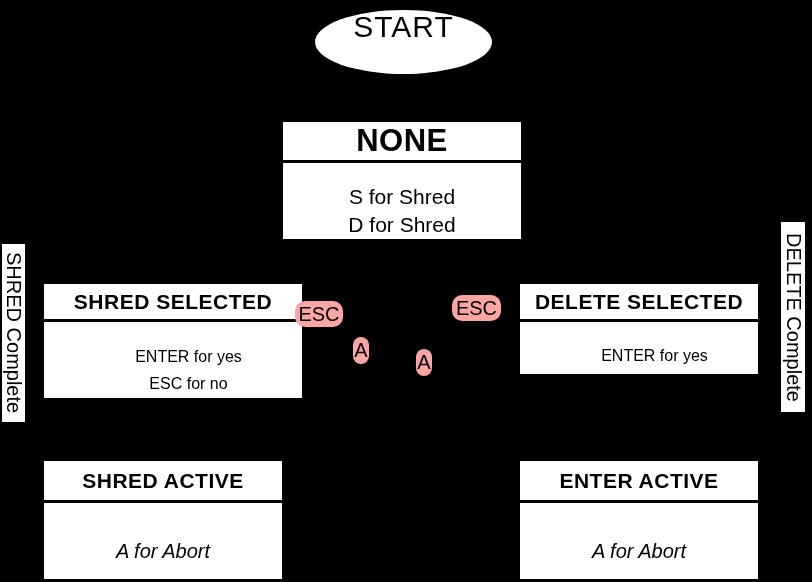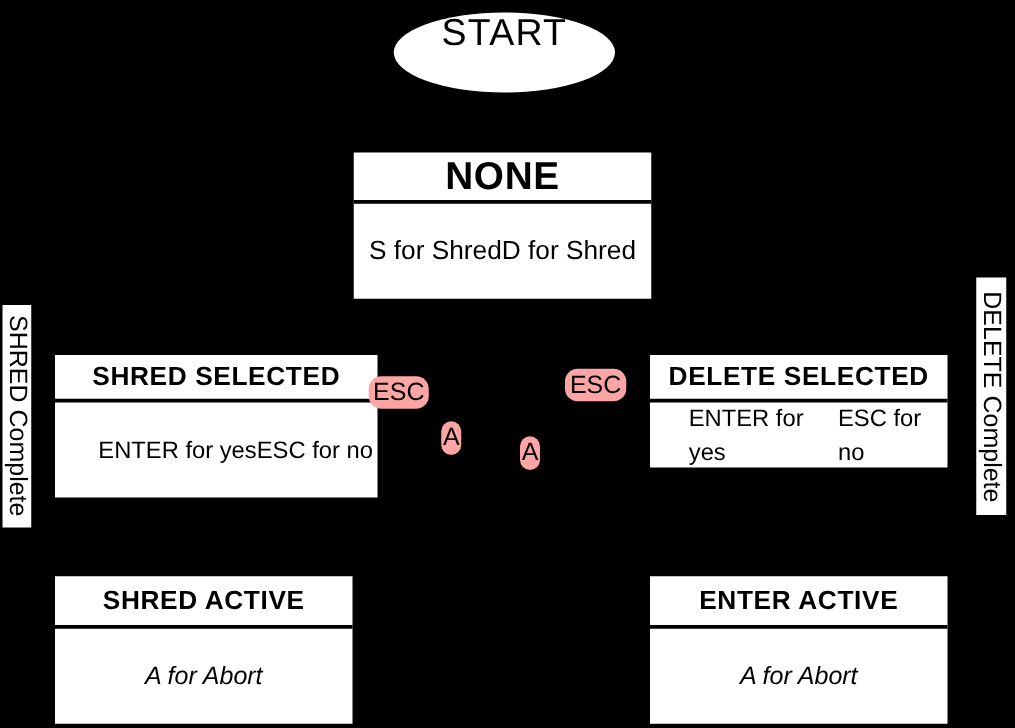--- a/index.html
+++ b/index.html
@@ -15,42 +15,42 @@
 
   
   #start {
     left: 315px; top: 10px; width: 177px; height: 64px;
     border-radius: 50%;
     display: flex; justify-content: center;
     font-size: 30px; letter-spacing: 1px;
   }
 
   
-  .statebox { display: flex; flex-direction: column; }
+  .statebox { display: flex; flex-direction: column; gap: 20px; }
   .statebox .title {
     flex: 0 0 auto;
     display: flex; align-items: center; justify-content: center;
     font-weight: bold;
     border-bottom: 3px solid #000000;
     letter-spacing: 0.5px;
   }
   .statebox .body {
     flex: 1 1 auto;
-    display: flex; flex-direction: row;
+    display: flex; flex-direction: column;
     align-items: center; justify-content: center;
   }
 
   #none { left: 283px; top: 122px; width: 238px; height: 117px; }
   #none .title { height: 41px; font-size: 31px; }
   #none .body { font-size: 21px; line-height: 28px; }
 
   #shred-selected  { left: 44px;  top: 284px; width: 258px; height: 114px; }
   #delete-selected { left: 520px; top: 284px; width: 238px; height: 90px; }
   .sel .title { height: 38px; font-size: 21px; }
-  .sel .body  { font-size: 19px; line-height: 27px; margin-left: 31px; }
+  .sel .body  { font-size: 16px; line-height: 27px; margin-left: 31px; }
 
   #shred-active  { left: 44px;  top: 461px; width: 238px; height: 118px; }
   #delete-active { left: 520px; top: 461px; width: 238px; height: 118px; }
   .act .title { height: 42px; font-size: 21px; }
   .act .body  { font-size: 20px; font-style: italic; }
 
   
   .elabel {
     position: absolute; background: #fca5a5; color: #000000;
     display: flex; align-items: center; justify-content: center;

